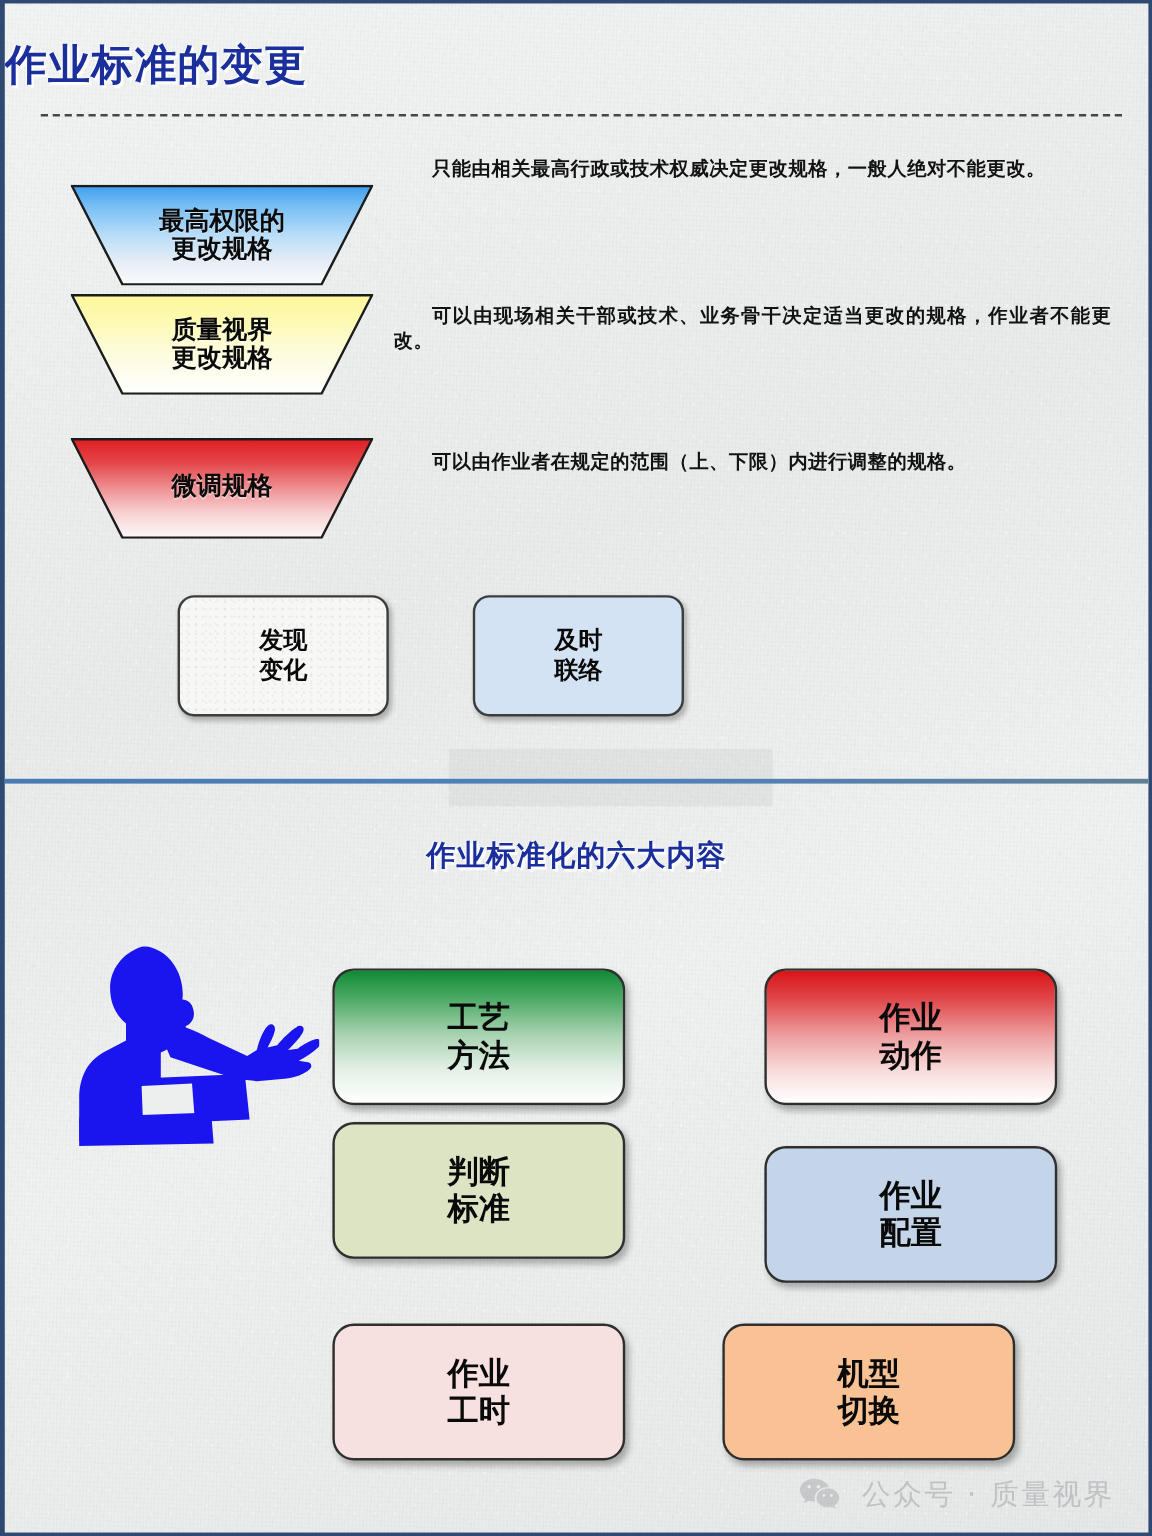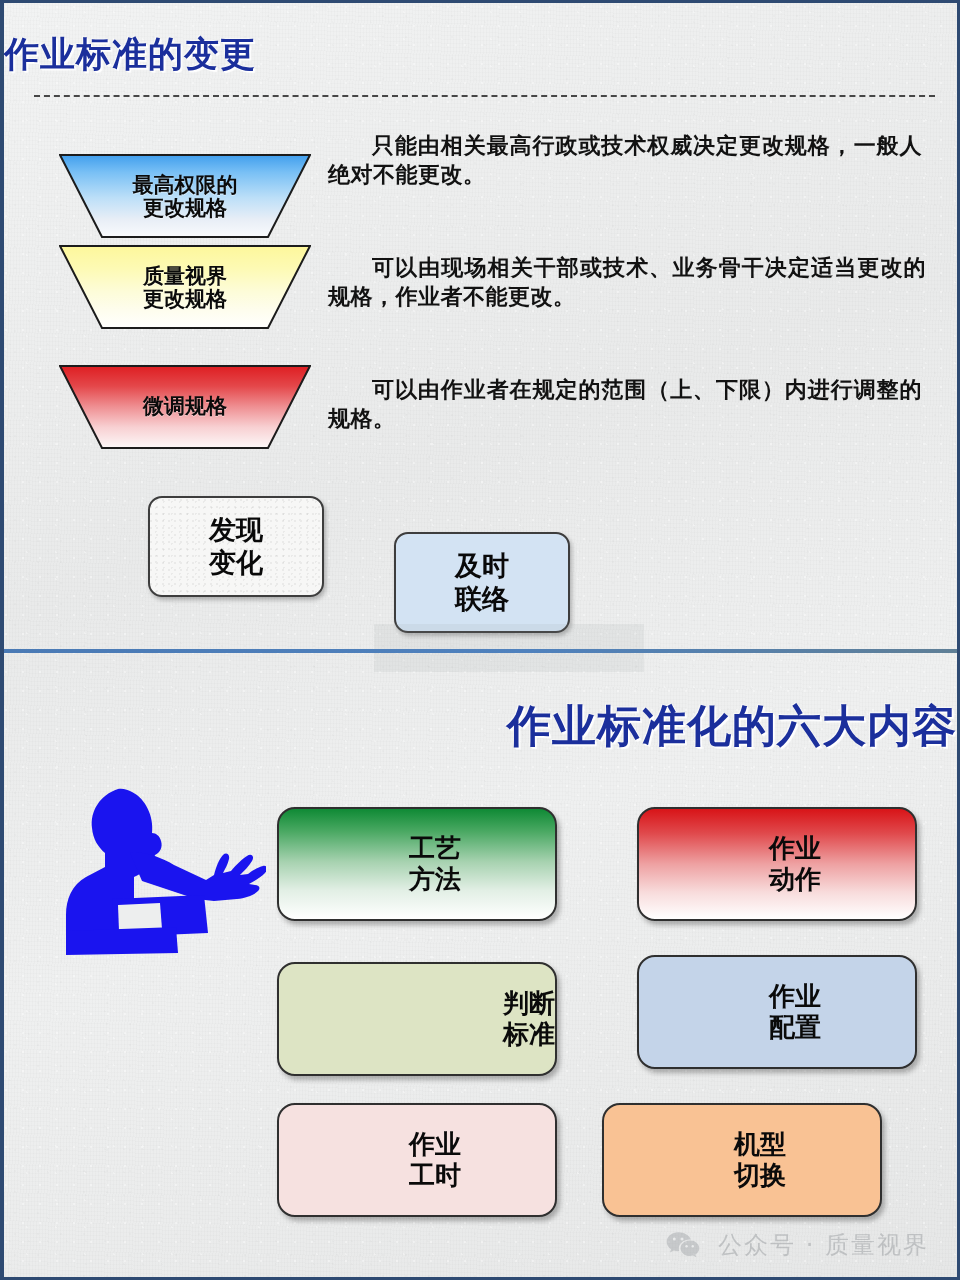--- a/index.html
+++ b/index.html
@@ -91,21 +91,21 @@
   }
   .trap-wrap .txt {
     position: absolute; inset: 0;
     display: flex; align-items: center; justify-content: center;
     text-align: center;
   }
 
   
   .para {
     position: absolute;
-    font-size: 22px;
+    font-size: 16px;
     font-weight: bold;
     color: #121212;
     line-height: 1.32;
     text-indent: 2em;
     text-align: justify;
     text-justify: inter-ideograph;
     letter-spacing: .5px;
   }
   #para1 { left: 324px; width: 594px; top: 128px; }
   #para2 { left: 324px; width: 598px; top: 250px; }
@@ -115,35 +115,35 @@
   .chip {
     position: absolute;
     width: 172px;
     height: 97px;
     border: 2px solid #3d3d3d;
     border-radius: 14px;
     display: flex;
     align-items: center;
     justify-content: center;
     text-align: center;
-    font-size: 27px;
+    font-size: 20px;
     font-weight: bold;
     color: #090909;
     line-height: 1.22;
     box-shadow: 2px 3px 4px rgba(0,0,0,.25);
   }
   #chip1 {
     left: 144px; top: 493px;
     background:
       radial-gradient(circle at 20% 30%, rgba(0,0,0,.05) 0 1px, transparent 1px),
       radial-gradient(circle at 70% 65%, rgba(0,0,0,.05) 0 1px, transparent 1px),
       #f7f7f6;
     background-size: 6px 7px, 8px 6px, auto;
   }
-  #chip2 { left: 390px; top: 493px; background: #d3e3f3; margin-top: 36px; }
+  #chip2 { left: 390px; top: 493px; background: #d3e3f3; }
   #chip3 { left: 637px; top: 489px; background: #e8d7b2; border-radius: 12px; }
 
   
   .section-rule {
     position: absolute;
     left: 0; right: 0;
     top: 646px;
     height: 4px;
     background: linear-gradient(90deg, #4a7ab5 0%, #4f81bd 55%, #5f7f96 100%);
   }
@@ -155,22 +155,22 @@
     width: 270px;
     height: 48px;
     background: rgba(150,155,160,.12);
   }
 
   
   .title-bottom {
     position: absolute;
     left: 0; right: 0;
     top: 694px;
-    text-align: right;
-    font-size: 44px;
+    text-align: center;
+    font-size: 24px;
     font-weight: bold;
     color: #1b2f9c;
     letter-spacing: 1px;
     text-shadow:
       1px 1px 0 #ffffff,
       2px 2px 1px rgba(255,255,255,.9),
       -1px -1px 0 rgba(255,255,255,.55);
   }
 
   
@@ -191,25 +191,24 @@
     border-radius: 18px;
     display: flex;
     align-items: center;
     justify-content: center;
     text-align: center;
     font-size: 26px;
     font-weight: bold;
     color: #0a0a0a;
     line-height: 1.2;
     box-shadow: 3px 4px 5px rgba(0,0,0,.28);
-    padding-left: 36px;
   }
   #card1 { left: 273px; top: 804px; background: linear-gradient(180deg, #0f8a35 0%, #49a862 20%, #a7d2b0 48%, #e2efe5 74%, #ffffff 100%); }
   #card2 { left: 633px; top: 804px; background: linear-gradient(180deg, #d81418 0%, #e0494c 22%, #eea1a2 50%, #f8dcdc 76%, #ffffff 100%); }
-  #card3 { left: 273px; top: 959px; background: #dde4c4; justify-content: flex-end; }
+  #card3 { left: 273px; top: 932px; background: #dde4c4; }
   #card4 { left: 633px; top: 952px; background: #c4d4e9; }
   #card5 { left: 273px; top: 1100px; background: #f6e1e0; }
   #card6 { left: 598px; top: 1100px; background: #f9c294; }
 
   
   #footer-wm {
     position: absolute;
     right: 28px;
     bottom: 16px;
     display: flex;

